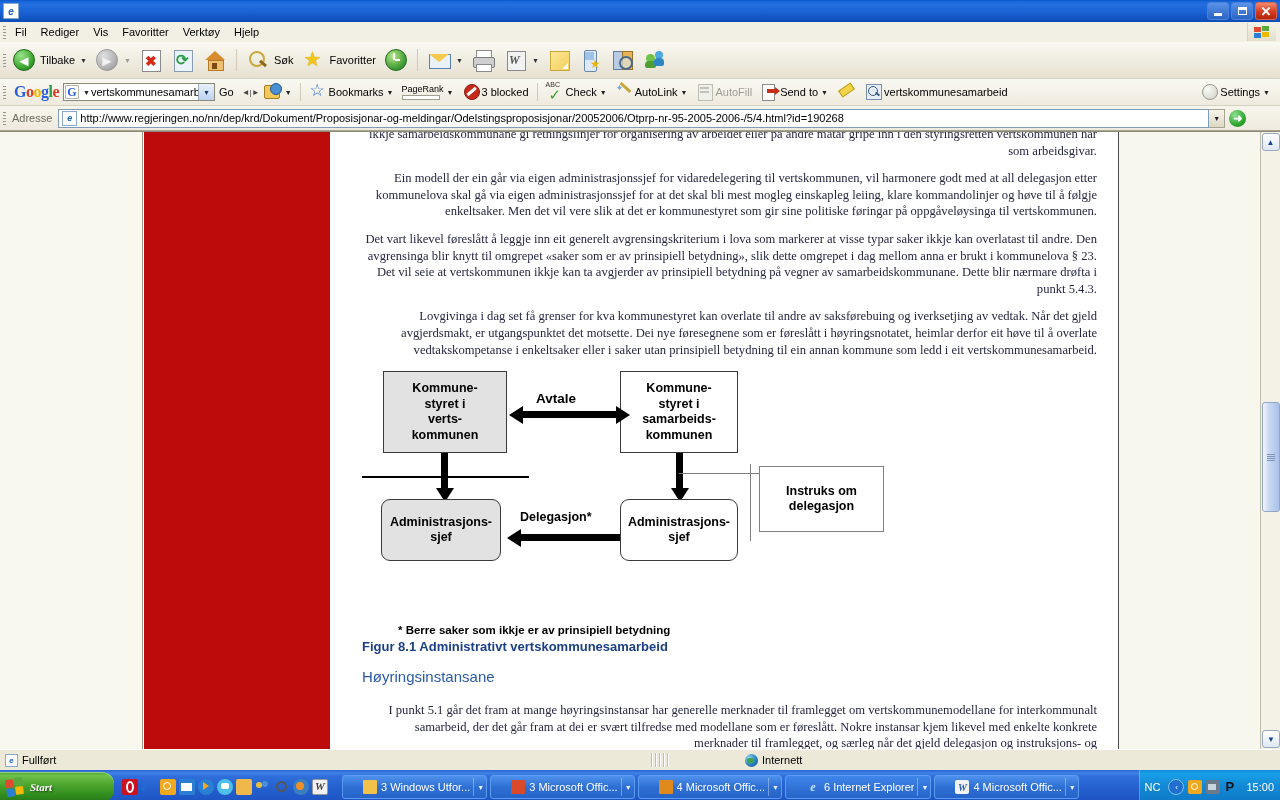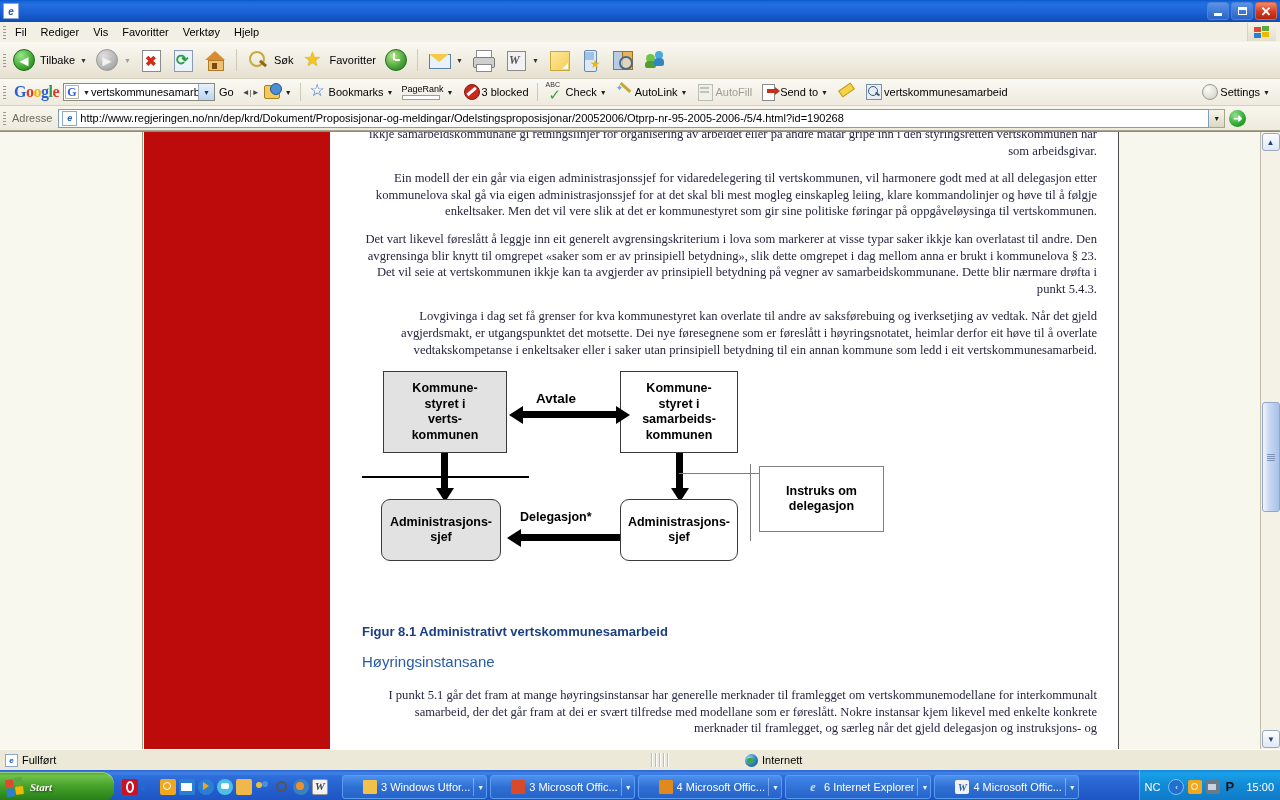--- a/index.html
+++ b/index.html
@@ -622,20 +622,21 @@
 
           <div class="node white" style="left:397px;top:97px;width:125px;height:66px;border-color:#808080;">
             <span style="white-space:pre-line;">Instruks om
 delegasjon</span>
           </div>
 
           <div class="thinline" style="left:317px;top:104px;width:80px;height:1px;"></div>
           <div class="thinline" style="left:388px;top:95px;width:1px;height:77px;"></div>
         </div>
 
+        <div class="footnote">* Berre saker som ikkje er av prinsipiell betydning</div>
         <div class="figcap">Figur 8.1 Administrativt vertskommunesamarbeid</div>
 
         <div class="h3">Høyringsinstansane</div>
         <p style="margin-top:17px;">I punkt 5.1 går det fram at mange høyringsinstansar har generelle merknader til framlegget om vertskommunemodellane for interkommunalt samarbeid, der det går fram at dei er svært tilfredse med modellane som er føreslått. Nokre instansar kjem likevel med enkelte konkrete merknader til framlegget, og særleg når det gjeld delegasjon og instruksjons- og</p>
       </div>
     </div>
 
     <div class="vscroll">
       <div class="sbtn">▲</div>
       <div class="sthumb">

